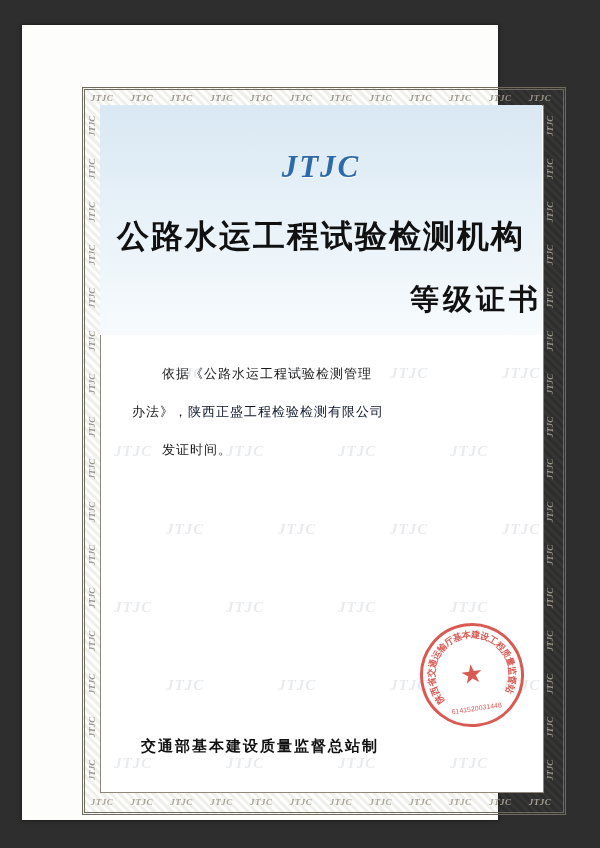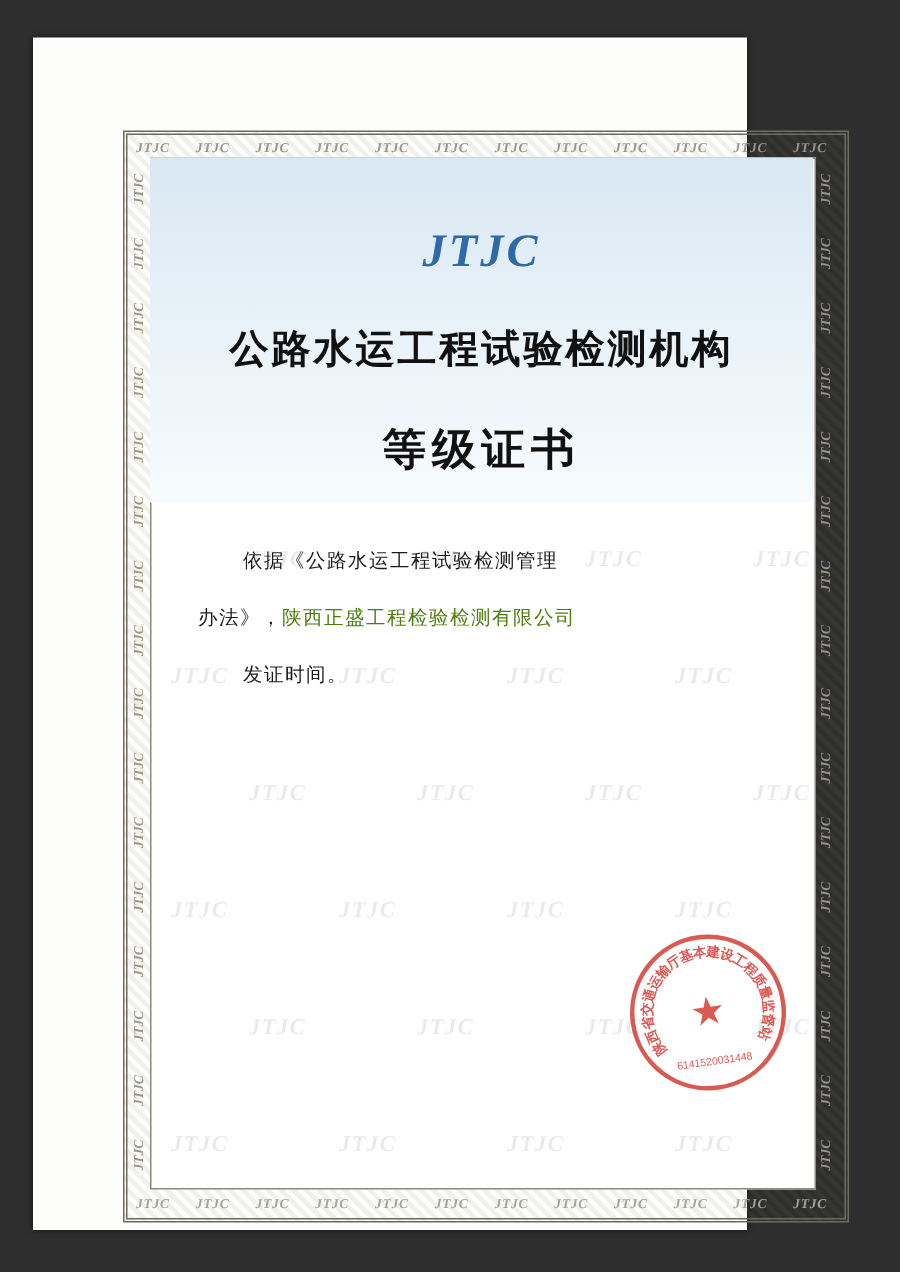--- a/index.html
+++ b/index.html
@@ -69,38 +69,38 @@
   }
   .logo{
     position:absolute;left:0;right:0;top:44px;text-align:center;
     font-family:"Liberation Serif",serif;font-style:italic;font-weight:bold;
     font-size:31px;color:#2e6aa8;letter-spacing:2px;
     text-shadow:0 1px 0 #fff;
   }
   .title1{
     position:absolute;left:0;right:0;top:110px;text-align:center;
     font-family:Liberation Sans, sans-serif;font-weight:bold;
-    font-size:26px;color:#111;letter-spacing:2px;
+    font-size:32px;color:#111;letter-spacing:2px;
   }
   .title2{
-    position:absolute;left:0;right:0;top:175px;text-align:center;
+    position:absolute;left:0;right:0;top:175px;text-align:right;
     font-family:"DejaVu Serif",serif;font-weight:bold;
     font-size:29px;color:#111;letter-spacing:4px;
   }
 
   
   .body-wrap{
     position:absolute;left:110px;top:330px;width:390px;
   }
   .line{
     font-family:Liberation Serif, serif;
     font-size:13px;color:#1a1a1a;line-height:38px;
     letter-spacing:1px;white-space:nowrap;
   }
-  .line .blue{color:#4d7c0f;}
+  .line .blue{color:#0f172a;}
   .indent{padding-left:30px;}
   .gap{display:inline-block;width:42px;}
 
   
   .info{
     position:absolute;left:110px;top:600px;width:400px;
     font-family:"DejaVu Serif",serif;font-size:13px;color:#111;
   }
   .info-row{display:flex;align-items:flex-end;margin-bottom:14px;white-space:nowrap;}
   .lbl{letter-spacing:2px;}
@@ -286,14 +286,15 @@
           <span style="transform: translate(36.4818px, -16.4036px) rotate(65.7895deg) translate(-50%, -50%);">质</span>
           <span style="transform: translate(39.2581px, -7.66843px) rotate(78.9474deg) translate(-50%, -50%);">量</span>
           <span style="transform: translate(39.973px, 1.46942px) rotate(92.1053deg) translate(-50%, -50%);">监</span>
           <span style="transform: translate(38.5891px, 10.5301px) rotate(105.263deg) translate(-50%, -50%);">督</span>
           <span style="transform: translate(35.179px, 19.0379px) rotate(118.421deg) translate(-50%, -50%);">站</span>
         </div>
       <div class="star">★</div>
       <div class="seal-num">6141520031448</div>
     </div>
 
+    <div class="issuer">交通部基本建设质量监督总站制</div>
   </div>
 </div>
 
 </body></html>

